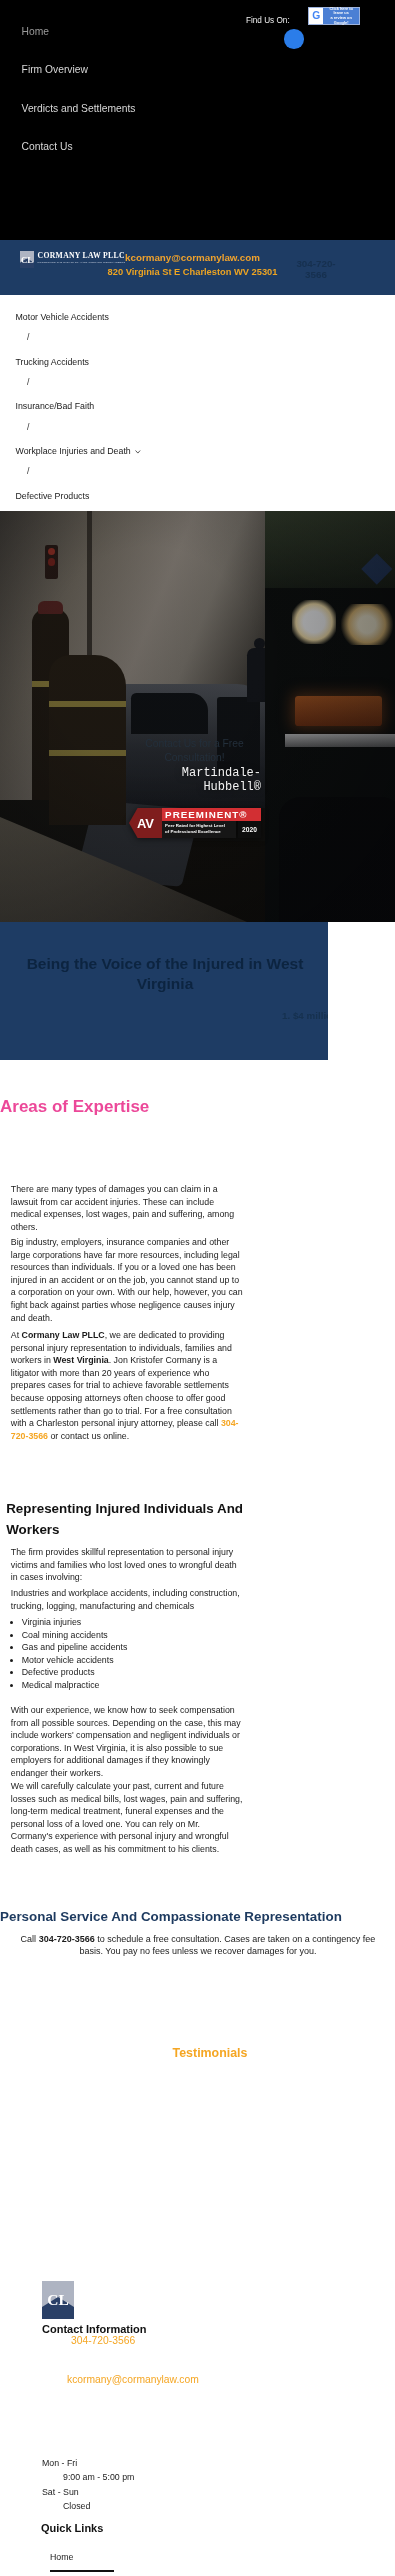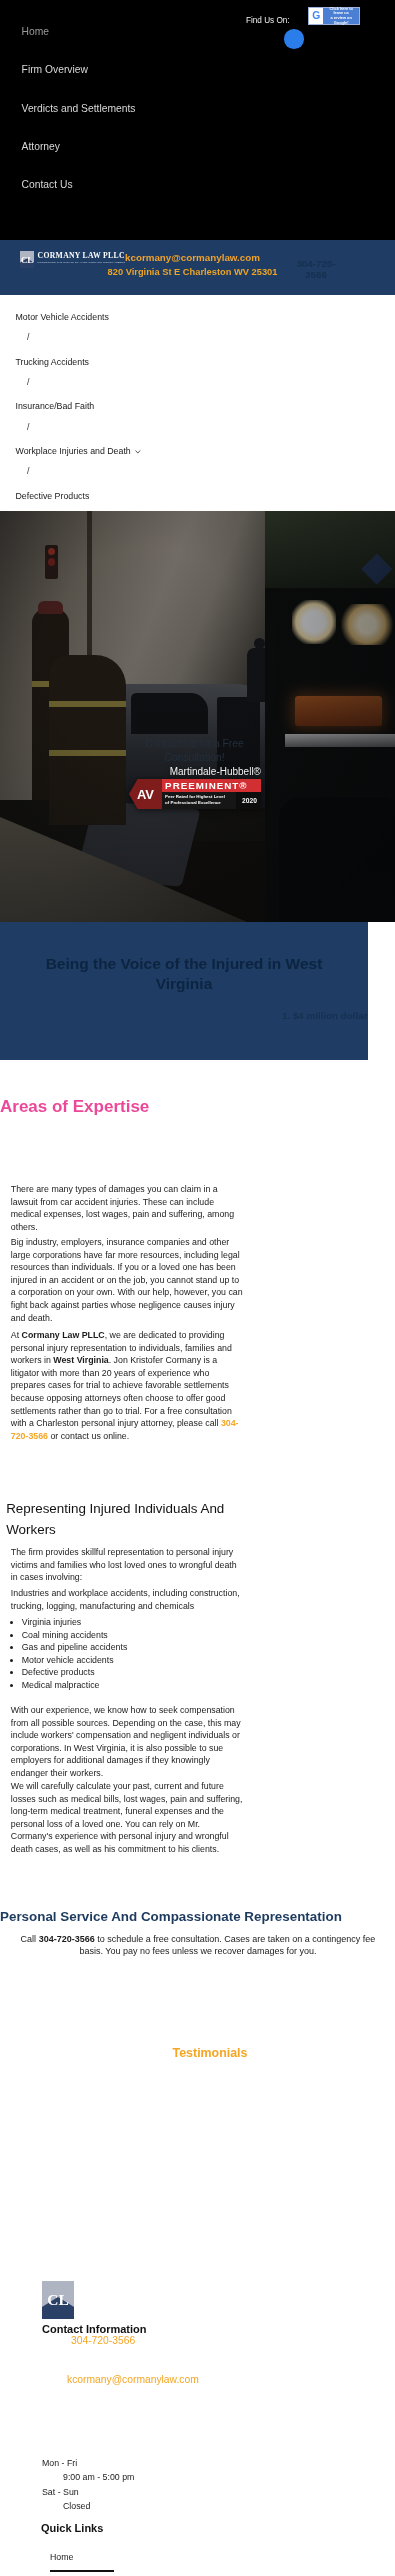--- a/index.html
+++ b/index.html
@@ -78,41 +78,41 @@
   .h-curb{position:absolute;left:0;top:286px;width:247px;height:125px;
           background:linear-gradient(105deg,#7a7261 0%,#5d564a 55%,#453e32 100%);
           clip-path:polygon(0 16%,58% 64%,100% 100%,0 100%);}
   .h-asphalt{position:absolute;left:118px;top:330px;width:216px;height:81px;background:#141009;}
   .h-overlay{position:absolute;left:0;top:0;width:396px;height:411px;
              background:linear-gradient(rgba(8,10,14,.28),rgba(8,10,14,.42)),
                         radial-gradient(ellipse at 38% 36%,rgba(0,0,0,0) 30%,rgba(0,0,0,.38) 85%);}
   .h-cta{position:absolute;left:140px;top:226px;width:109px;text-align:center;font-size:10.3px;line-height:14px;
          color:#232f3b;z-index:5;}
   .award{position:absolute;left:129px;top:255px;width:132px;z-index:5;filter:drop-shadow(0 1px 3.1px rgba(0,0,0,.55));}
-  .aw-brand{text-align:right;color:#f3f3f3;font-size:10px;margin-bottom:2px;}
+  .aw-brand{text-align:right;color:#f3f3f3;font-size:12px;margin-bottom:14px;font-family:Liberation Mono, monospace;}
   .aw-body{display:flex;height:30px;}
   .aw-hex{width:33px;flex:none;background:#7f1d1d;clip-path:polygon(26% 0,100% 0,100% 100%,26% 100%,0 50%);
           display:flex;align-items:center;justify-content:center;color:#fff;font-size:13px;font-weight:bold;}
   .aw-right{flex:1;display:flex;flex-direction:column;}
   .aw-title{background:#d22f33;color:#fff;font-size:9.8px;font-weight:bold;letter-spacing:1px;padding:2.1px 3.1px 1.5px;line-height:1;}
   .aw-strip{display:flex;flex:1;}
   .aw-sub{background:#161616;color:#fff;font-size:4.4px;font-weight:bold;line-height:5.4px;padding:2.1px 3.1px;flex:1;}
   .aw-year{background:#0d0d0d;color:#fff;font-size:6.7px;font-weight:bold;display:flex;align-items:center;
            padding:0 4.1px;margin-left:1.5px;}
 
   
-  #banner{position:absolute;left:0;top:922px;width:368px;height:138px;background:#1e3c64;overflow:hidden;}
+  #banner{position:absolute;left:0;top:922px;width:328px;height:138px;background:#1e3c64;overflow:hidden;}
   #banner h1{margin:32px auto 0;width:330px;text-align:center;font-size:15.5px;line-height:20px;color:#0c2440;}
   .ticker{position:absolute;left:282px;top:88px;font-size:9.8px;font-weight:bold;color:#16314f;white-space:nowrap;}
 
   
   .h2-areas{position:absolute;left:0;top:1097px;font-size:17px;font-weight:bold;color:#ec4899;margin:0;}
   .para{position:absolute;left:10.8px;width:233px;font-size:8.8px;line-height:12.6px;color:#1b1b1b;margin:0;}
   #p1{top:1183px;} #p2{top:1236px;} #p3{top:1329px;}
-  .h2-rep{position:absolute;left:6.2px;top:1499px;width:242px;font-size:13.4px;line-height:20.6px;font-weight:normal;color:#121212;margin:0;}
+  .h2-rep{position:absolute;left:6.2px;top:1499px;width:242px;font-size:13.4px;line-height:20.6px;font-weight:bold;color:#121212;margin:0;}
   #p-firm{top:1546px;} #p-industries{top:1587px;}
   .blist{position:absolute;left:12.4px;top:1616px;margin:0;padding-left:9.3px;font-size:8.8px;line-height:12.6px;color:#1b1b1b;}
   #p-exp{top:1704px;} #p-calc{top:1780px;}
   .h2-ps{position:absolute;left:0;top:1909px;width:396px;text-align:left;font-size:13.4px;font-weight:bold;color:#1d3a5f;margin:0;}
   .p-call{position:absolute;left:17.5px;top:1933px;width:361px;text-align:center;font-size:9px;line-height:12px;color:#1b1b1b;margin:0;}
   .h3-testi{position:absolute;left:0;top:2034px;width:396px;text-align:center;font-size:12.4px;font-weight:bold;color:#f5a623;margin:12px;}
   .bold{font-weight:bold;}
   .phone-link{color:#f5a623;font-weight:bold;text-decoration:none;cursor:pointer;}
   .phone-dark{font-weight:bold;color:#1b1b1b;}
 
@@ -141,21 +141,20 @@
       <div class="g-right">
         <span>Click here to leave us</span>
         <span>a review on Google!</span>
       </div>
     </div>
     <div class="fbc" id="fbc-top"></div>
     <ul>
       <li>Home</li>
       <li>Firm Overview</li>
       <li>Verdicts and Settlements</li>
-      <li>Attorney</li>
       <li>Contact Us</li>
     </ul>
   </div>
 
   <div id="headerbar">
     <div class="hlogo">
       <div class="hlogo-sq">
         <div class="mtn"></div>
         <div class="clmono">CL</div>
       </div>

